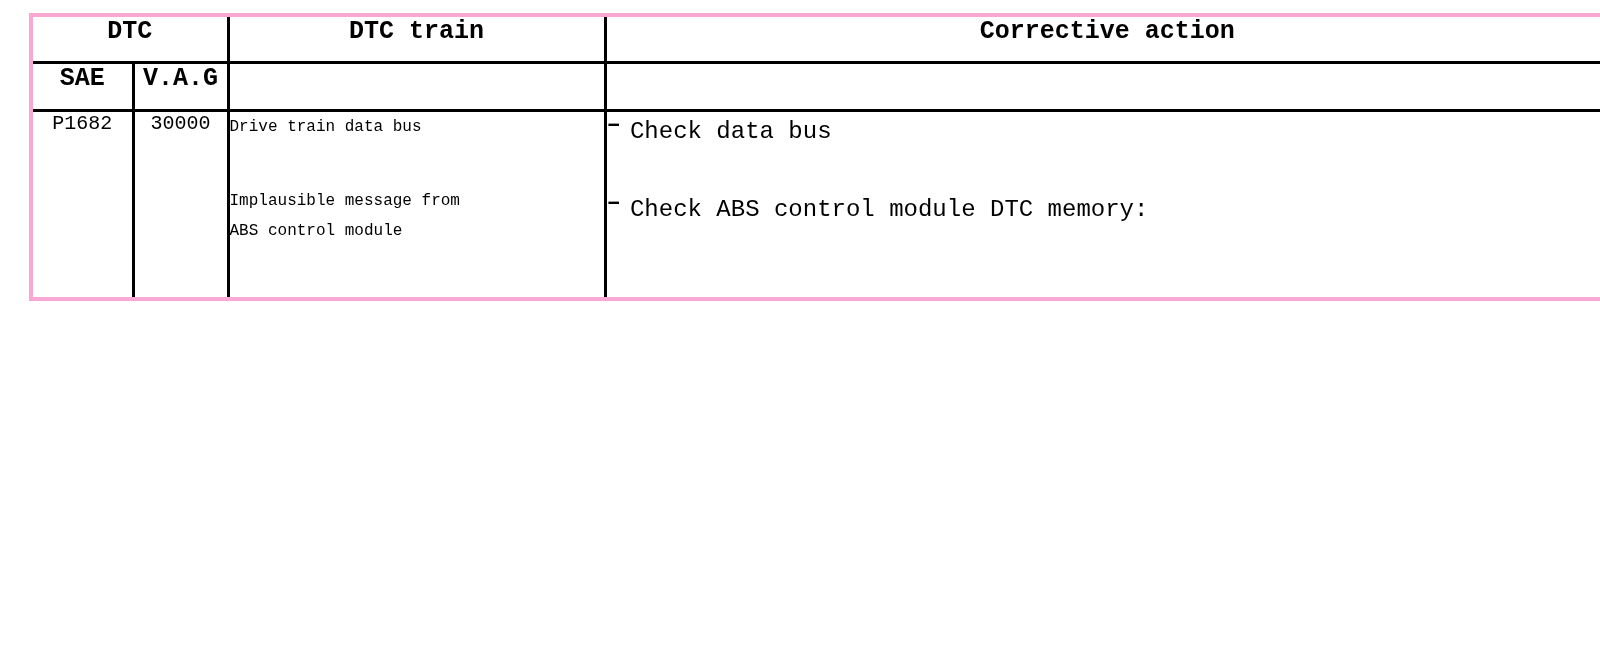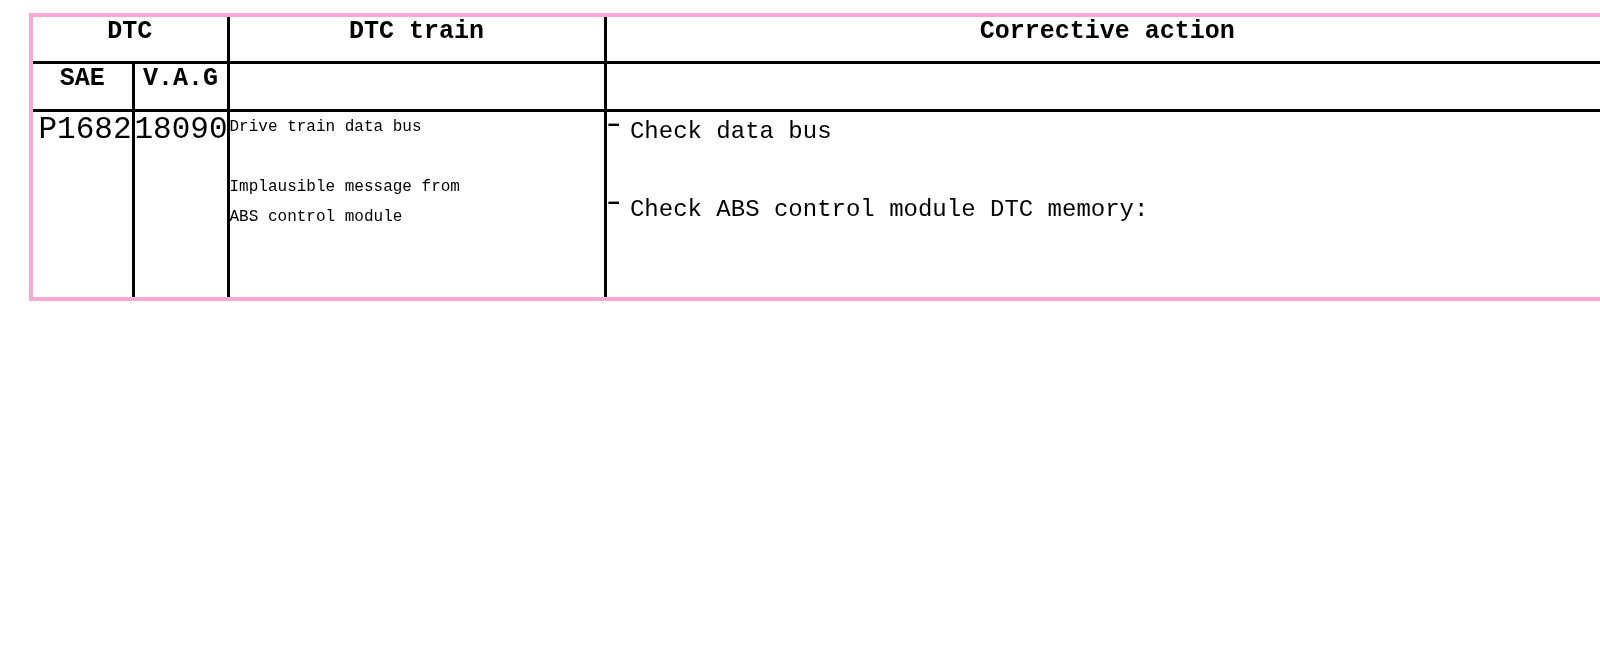--- a/index.html
+++ b/index.html
@@ -39,35 +39,35 @@
   tr.data-row-2   { height: 187px; }
   tr.data-row-3   { height: 156px; }
 
   th.col-header {
     font-size: 25px;
     font-weight: bold;
     text-align: center;
     vertical-align: middle;
   }
   .code-cell {
-    font-size: 31px;
-    text-align: right;
+    font-size: 20px;
+    text-align: center;
     padding-top: 13px;
   }
   .dtc-text-cell {
     font-size: 16px;
     line-height: 30px;
     padding: 13px 6px 0 10px;
   }
   .dtc-text-cell p {
     margin: 0;
     white-space: pre-line;
   }
   .dtc-text-cell p.second {
-    margin-top: 30px;
+    margin-top: 44px;
   }
   .actions-cell {
     font-size: 24px;
     line-height: 40px;
     padding: 15px 6px 0 40px;
   }
   .actions-cell p.action {
     margin: 0;
   }
   .actions-cell p.action.second {
@@ -99,21 +99,21 @@
       </tr>
       <tr class="header-row-2">
         <th class="col-header">SAE</th>
         <th class="col-header">V.A.G</th>
         <td></td>
         <td></td>
       </tr>
 
       <tr class="data-row-1">
         <td class="code-cell">P1682</td>
-        <td class="code-cell">18090</td>
+        <td class="code-cell">30000</td>
         <td class="dtc-text-cell">
           <p>Drive train data bus</p>
           <p class="second">Implausible message from
 ABS control module</p>
         </td>
         <td class="actions-cell">
           <p class="action"><span class="dash">–</span><span>Check data bus</span></p>
           <p class="action second"><span class="dash">–</span><span>Check ABS control module DTC memory:</span></p>
         </td>
       </tr>

